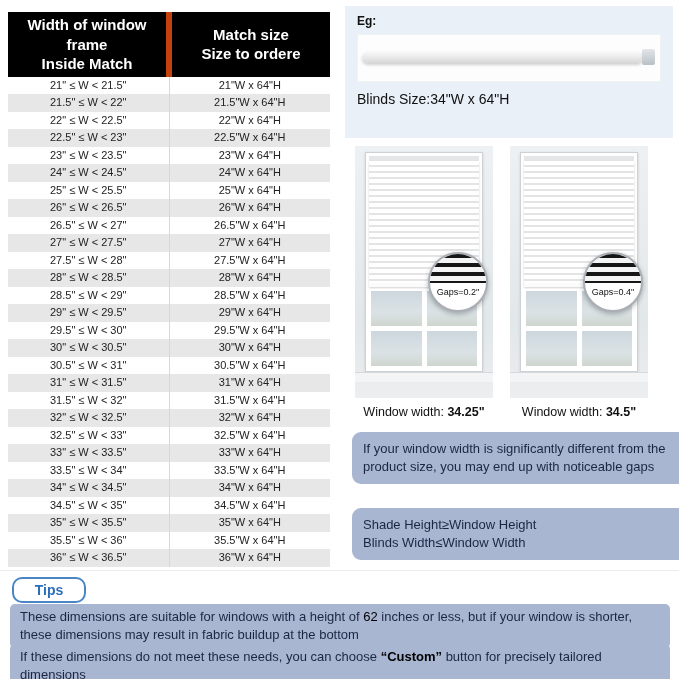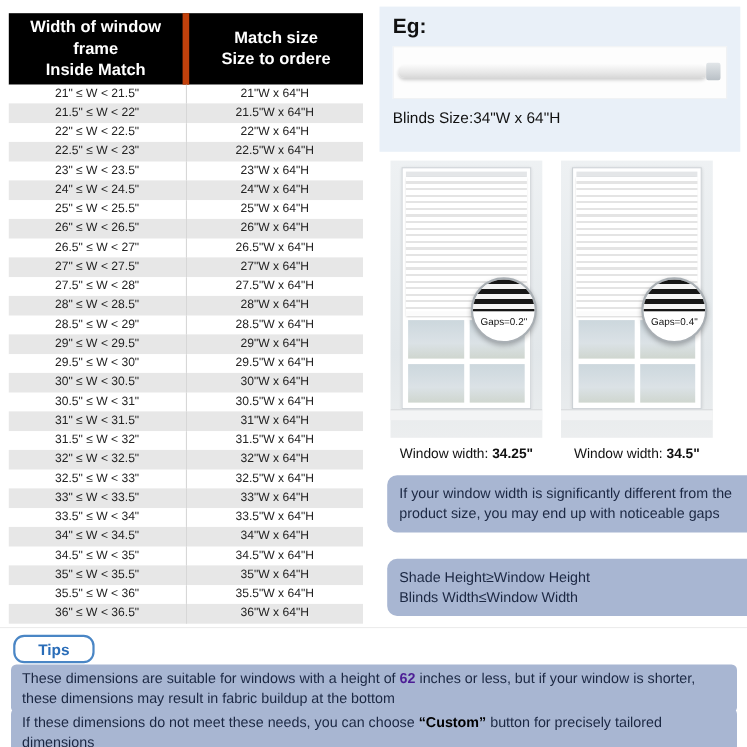--- a/index.html
+++ b/index.html
@@ -28,21 +28,21 @@
   }
   .size-table td + td { border-left:1px solid #d7d7d7; }
   .size-table tbody tr:nth-child(even) { background:#e7e7e7; }
   .size-table tbody tr:nth-child(odd)  { background:#ffffff; }
 
   
   .eg-panel {
     position:absolute; left:345px; top:6px; width:328px; height:132px;
     background:#e9f0f8; box-sizing:border-box; padding:8px 12px;
   }
-  .eg-label { font-weight:bold; font-size:19px; color:#111; }
+  .eg-label { font-weight:bold; font-size:12px; color:#111; }
   .rod-photo {
     margin-top:6px; height:48px; background:#fdfdfd; position:relative;
     box-shadow:0 0 0 1px #f0f2f4 inset;
   }
   .rod-bar {
     position:absolute; left:5px; right:18px; top:17px; height:12px;
     background:linear-gradient(180deg,#fafafa 0%,#e9e9e9 55%,#d7d7d7 100%);
     border-radius:6px; box-shadow:0 2px 3px rgba(0,0,0,0.18);
   }
   .rod-cap {
@@ -124,21 +124,21 @@
     color:#2a6db8; font-weight:bold; font-size:14px;
     text-align:center; line-height:22px; box-sizing:content-box;
   }
   .tip-box {
     position:absolute; left:10px; width:660px; box-sizing:border-box;
     background:#a8b6d2; border-radius:5px; padding:4px 10px;
     font-size:13px; line-height:1.4; color:#1b2742;
   }
   #tip1 { top:604px; }
   #tip2 { top:644px; }
-  .hl-orange { color:#4c1d95; font-weight:bold; }
+  .hl-orange { color:#000000; font-weight:normal; }
   .hl-blue   { color:#000000; font-weight:bold; }
 </style>
 </head>
 <body>
 
 <table class="size-table">
   <thead>
     <tr>
       <th>
         <div>Width of window frame</div>

